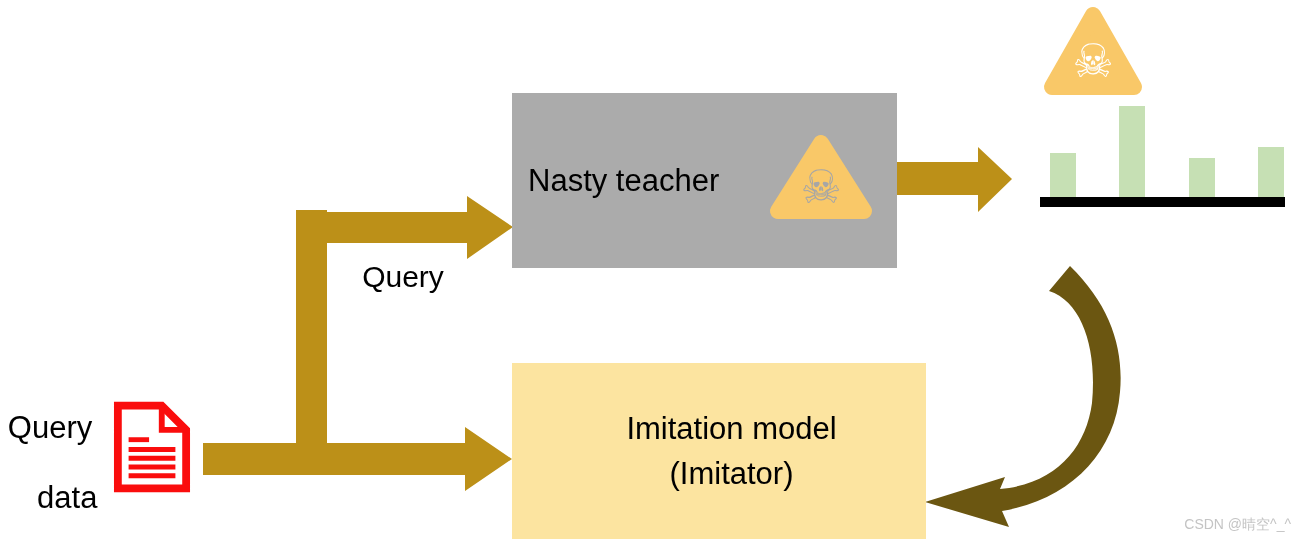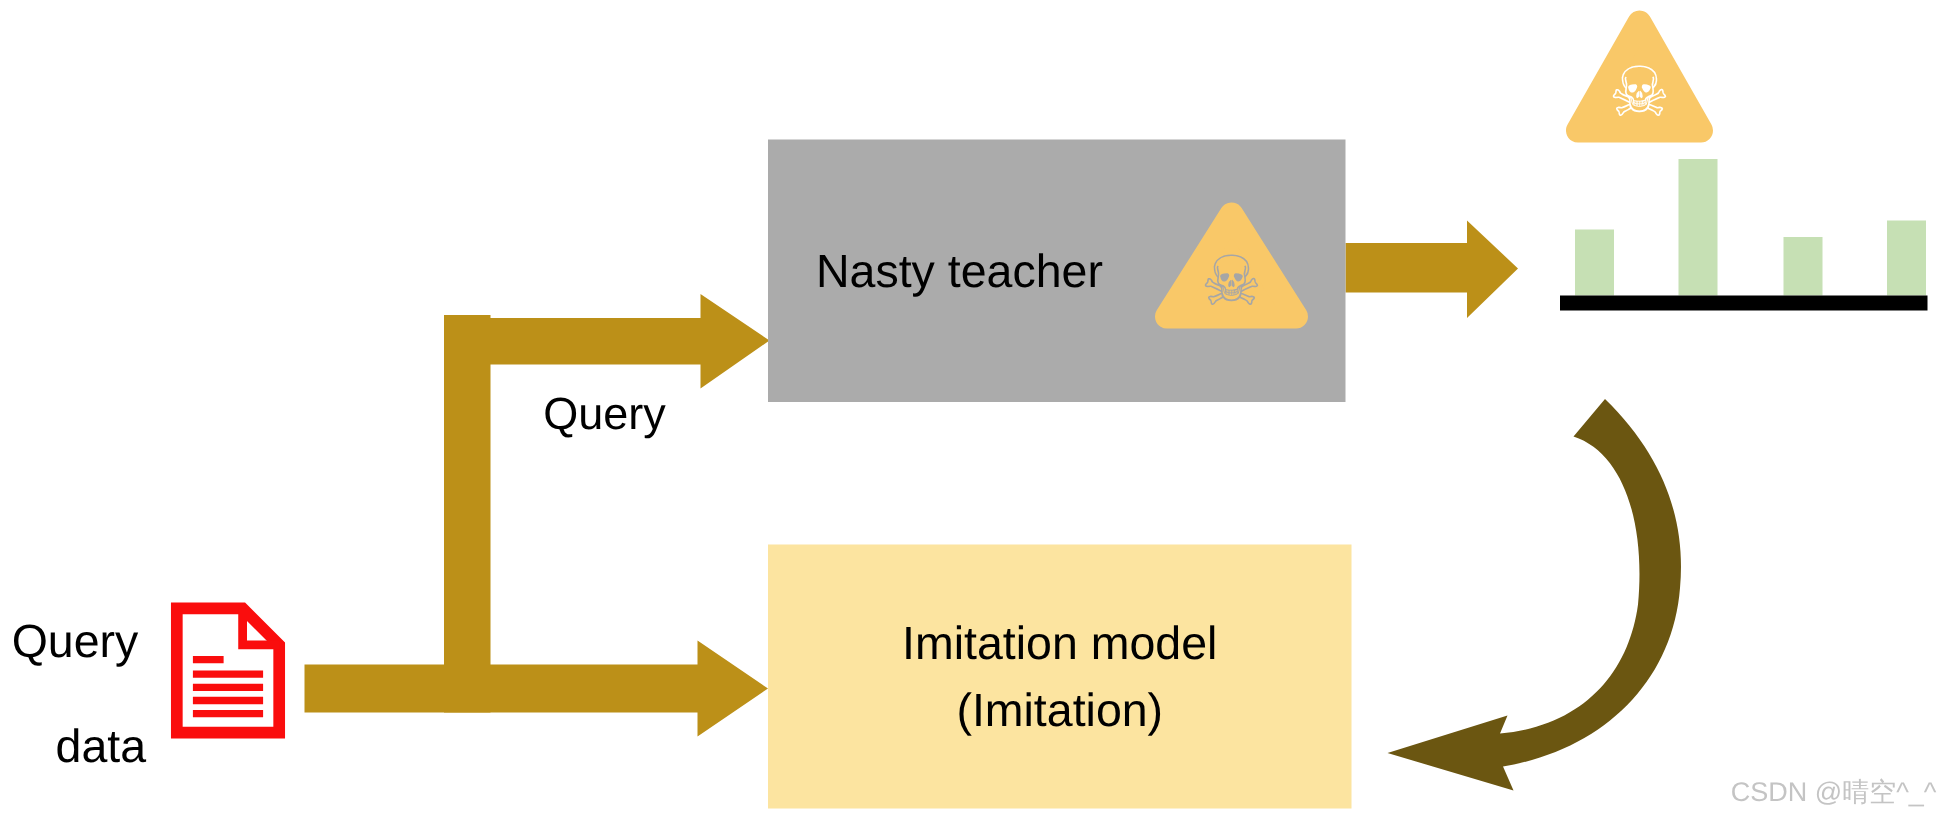--- a/index.html
+++ b/index.html
@@ -58,29 +58,30 @@
     justify-content: center;
     font-size: 31px;
     line-height: 44px;
     color: var(--text-color, #000000);
   }
   .victim-box {
     left: 512px; top: 93px;
     width: 385px; height: 175px;
     background: var(--victim-box-fill, #ABABAB);
     align-items: flex-start;
-    padding-left: 32px;
+    padding-left: 16px;
     box-sizing: border-box;
   }
   .imitator-box {
     left: 512px; top: 363px;
     width: 389px; height: 176px;
     background: var(--imitator-box-fill, #FCE4A0);
     align-items: center;
     line-height: 45px;
+    padding-left: 25px;
   }
   .warning-triangle {
     position: absolute;
   }
   .warning-triangle svg { position: absolute; left: 0; top: 0; width: 100%; height: 100%; }
   .tri-shape {
     fill: var(--warning-triangle-fill, #F9C868);
     stroke: var(--warning-triangle-fill, #F9C868);
     stroke-width: 16;
     stroke-linejoin: round;
@@ -118,21 +119,21 @@
   }
   .chart-baseline {
     position: absolute;
     left: 0; top: 91px;
     width: 245px; height: 10px;
     background: #000000;
   }
   .watermark {
     position: absolute;
     right: 3px; top: 516px;
-    font-size: 18px;
+    font-size: 14px;
     color: var(--watermark-color, #C4C4C4);
     margin-left: 38px;
   }
 </style>
 </head>
 <body>
 
 <div class="stage">
 
   <svg class="overlay-svg" viewBox="0 0 1294 548" aria-hidden="true">
@@ -180,21 +181,21 @@
 
   <div class="warning-triangle triangle-victim">
     <svg viewBox="0 0 110 92" aria-hidden="true">
       <polygon class="tri-shape" points="55,12 12,80 98,80"></polygon>
     </svg>
     <span class="skull">☠</span>
   </div>
 
   <div class="model-box imitator-box">
     <span>Imitation model</span>
-    <span>(Imitation)</span>
+    <span>(Imitator)</span>
   </div>
 
   <div class="warning-triangle triangle-output">
     <svg viewBox="0 0 106 98" aria-hidden="true">
       <polygon class="tri-shape" points="53,13 12,85 94,85"></polygon>
     </svg>
     <span class="skull">☠</span>
   </div>
 
   <div class="output-chart">

